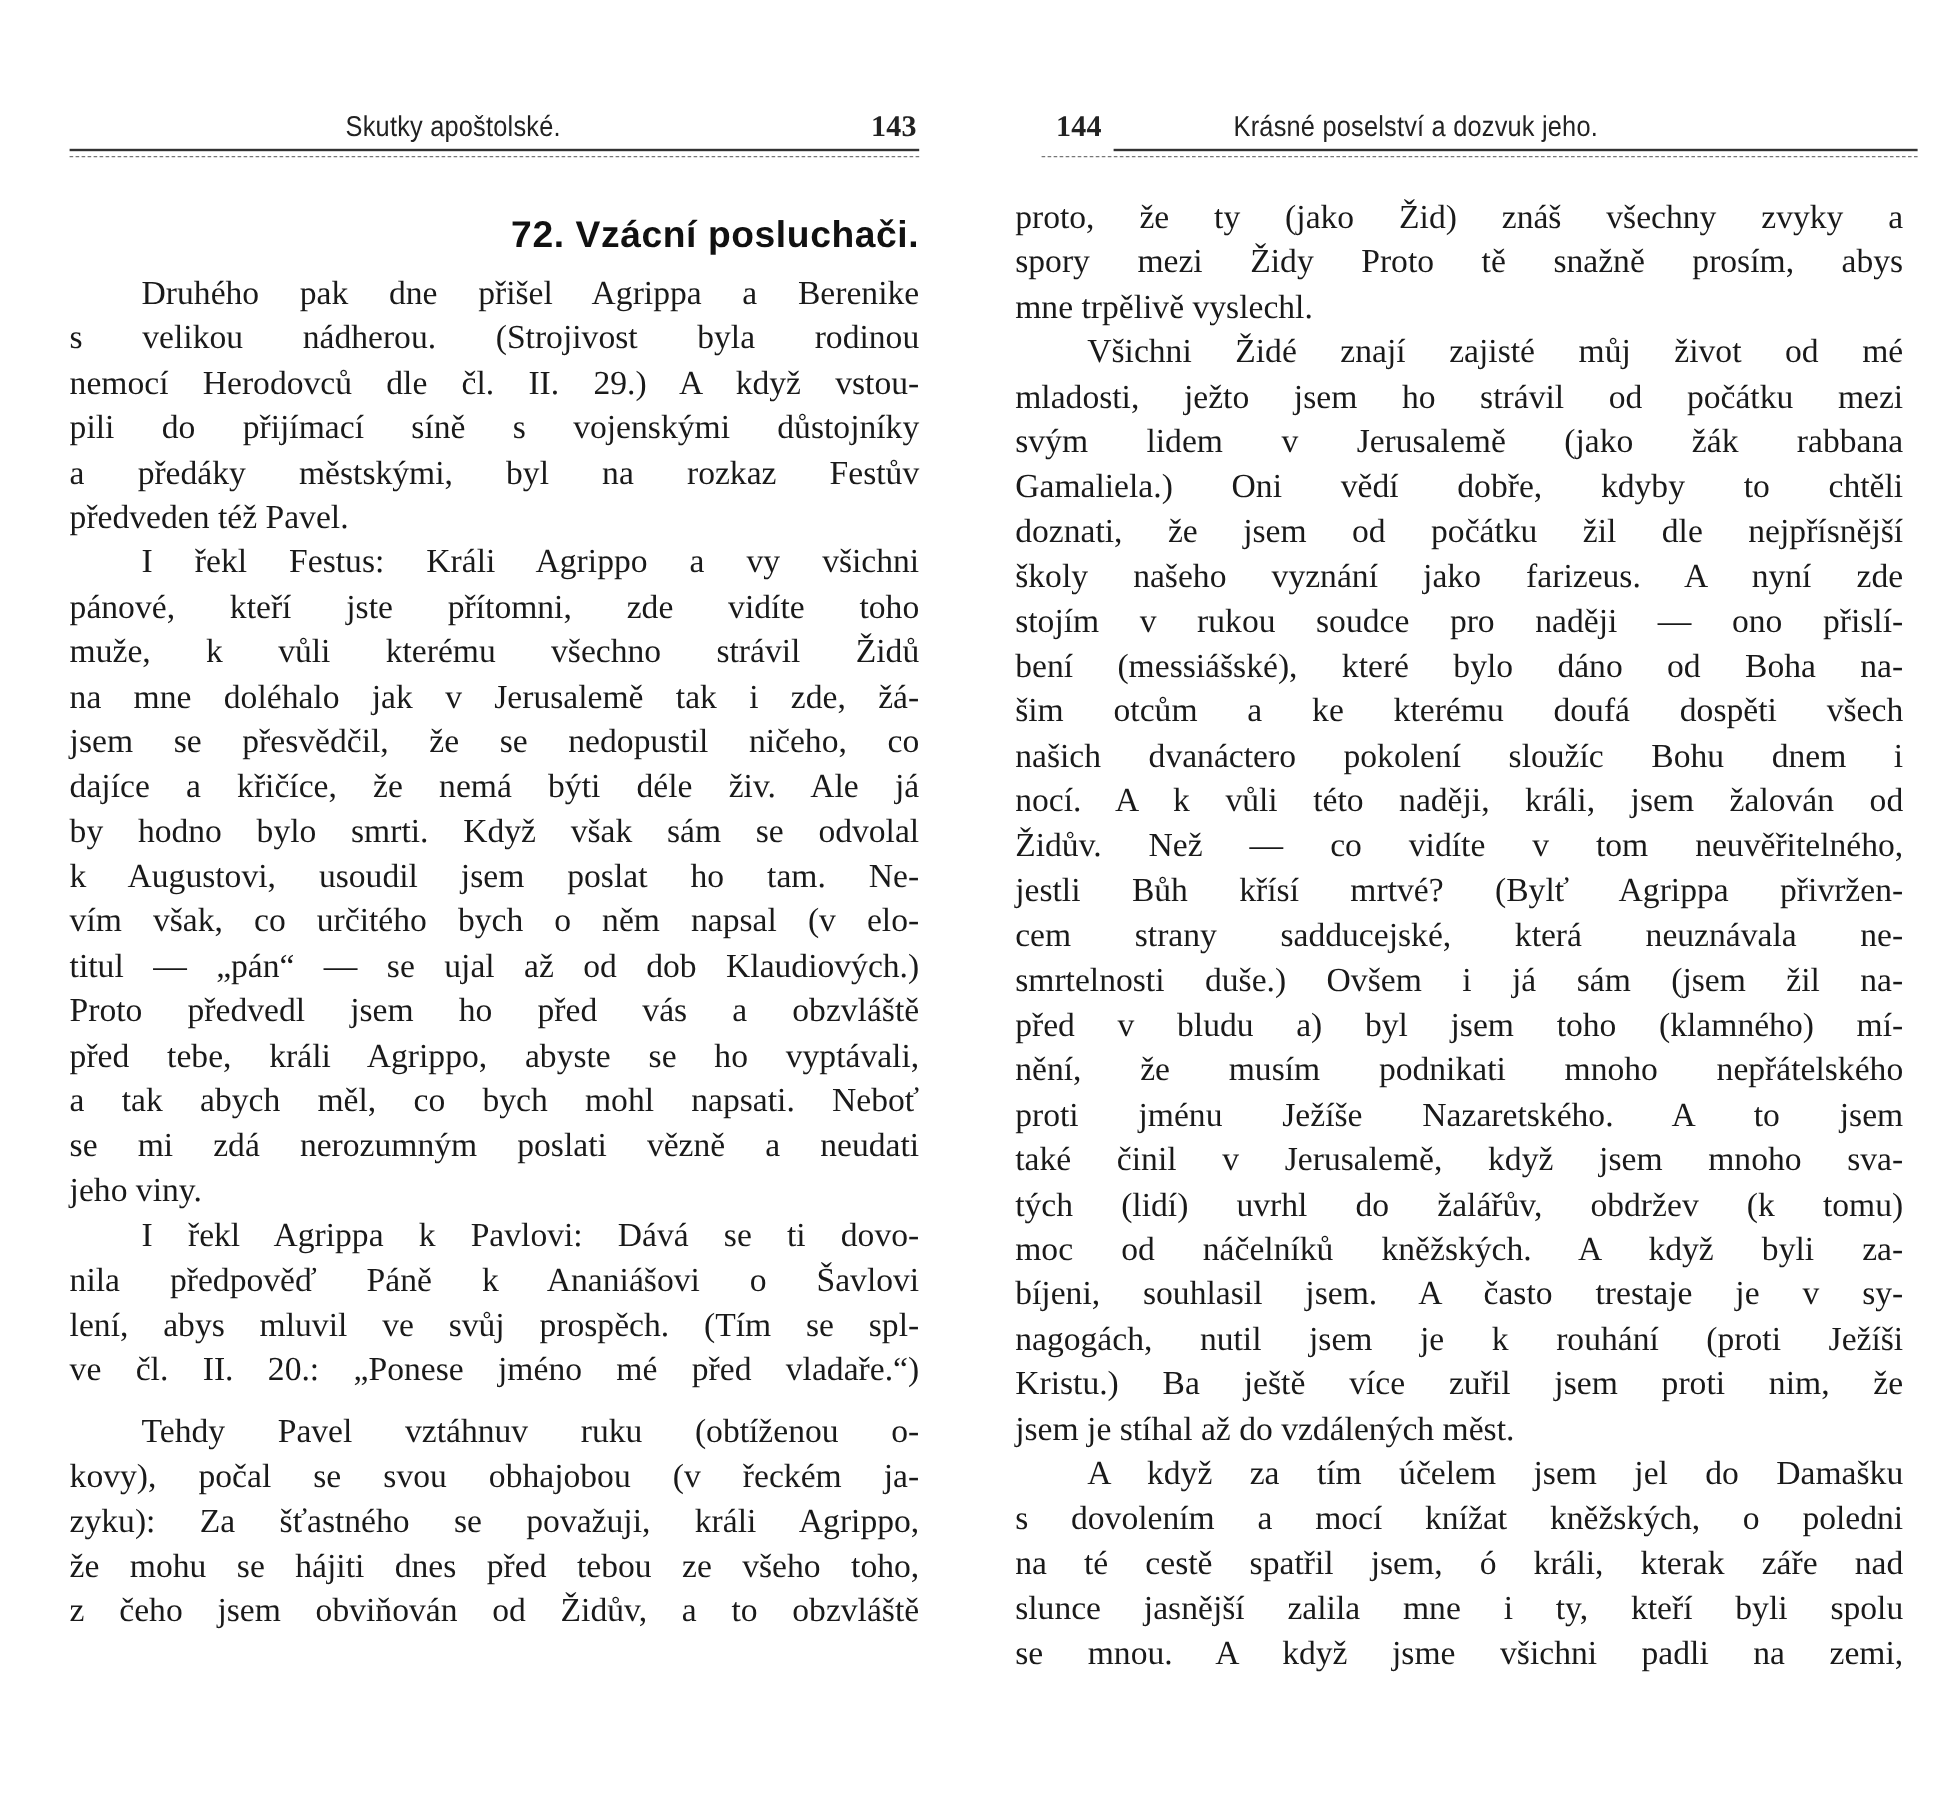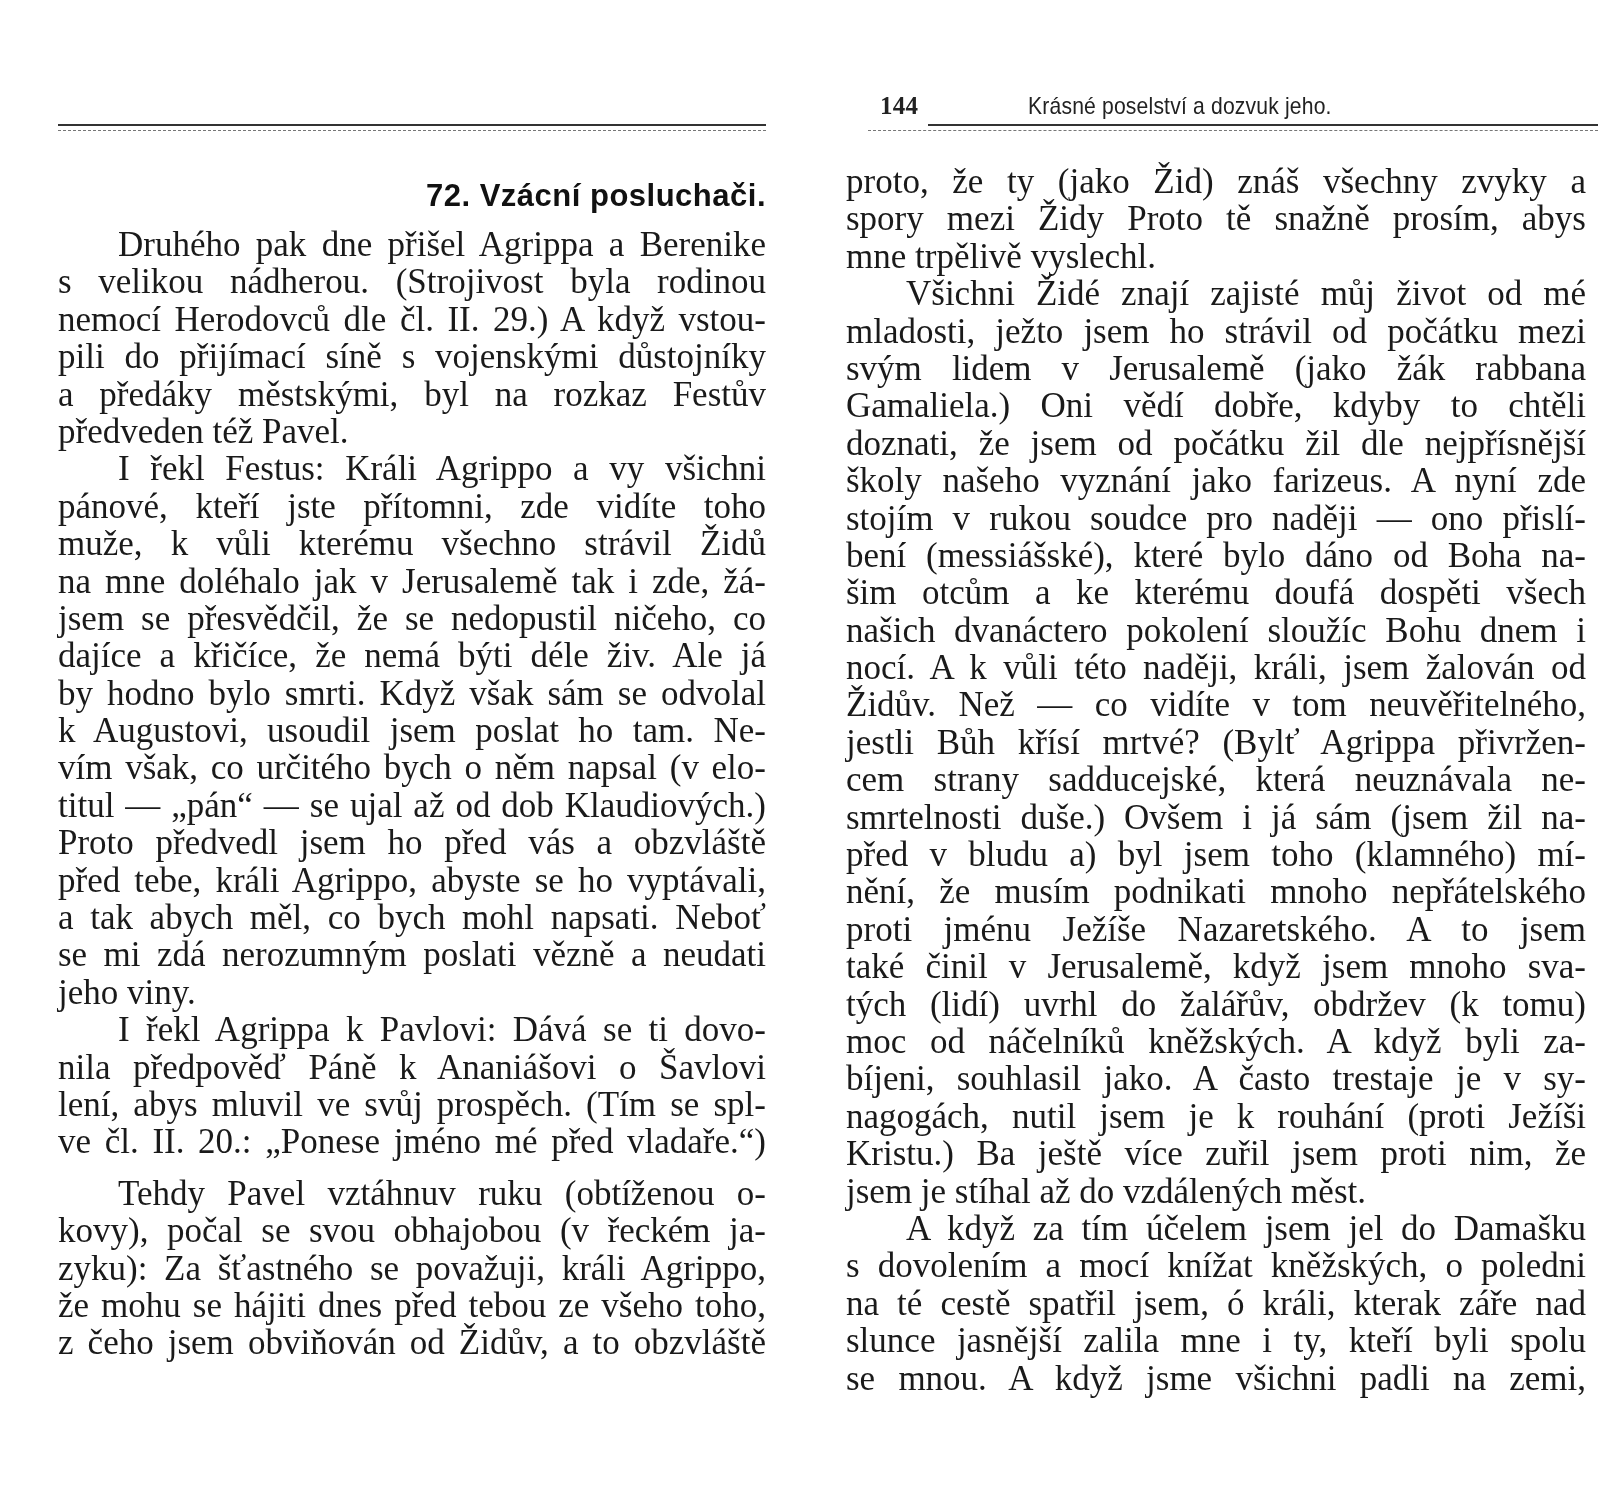--- a/index.html
+++ b/index.html
@@ -74,21 +74,21 @@
       font-weight: bold;
       font-size: 31px;
       letter-spacing: 0.5px;
       color: #111;
     }
 
     .body-text {
       position: absolute;
       left: 0;
       right: 0;
-      font-size: 35px;
+      font-size: 28px;
       line-height: 37.4px;
       text-align: justify;
     }
     .page-left .body-text { top: 226px; }
     .page-right .body-text { top: 163px; left: -32px; right: 2px; }
 
     .line {
       display: block;
       white-space: nowrap;
       text-align-last: justify;
@@ -97,20 +97,24 @@
       overflow: visible;
     }
     .line.last { text-align-last: left; }
     .line.indent { padding-left: 60px; }
     .para-gap { height: 14px; }
   </style>
 </head>
 <body>
 
 <div class="page page-left">
+  <div class="running-head">
+    <span class="title">Skutky apoštolské.</span>
+    <span class="folio">143</span>
+  </div>
   <div class="rule rule-1"></div>
   <div class="rule rule-2"></div>
 
   <div class="chapter-title">72. Vzácní posluchači.</div>
 
   <div class="body-text">
     <div>
       <span class="line indent">Druhého pak dne přišel Agrippa a Berenike</span>
       <span class="line">s velikou nádherou. (Strojivost byla rodinou</span>
       <span class="line">nemocí Herodovců dle čl. II. 29.) A když vstou-</span>
@@ -181,21 +185,21 @@
       <span class="line">Židův. Než — co vidíte v tom neuvěřitelného,</span>
       <span class="line">jestli Bůh křísí mrtvé? (Bylť Agrippa přivržen-</span>
       <span class="line">cem strany sadducejské, která neuznávala ne-</span>
       <span class="line">smrtelnosti duše.) Ovšem i já sám (jsem žil na-</span>
       <span class="line">před v bludu a) byl jsem toho (klamného) mí-</span>
       <span class="line">nění, že musím podnikati mnoho nepřátelského</span>
       <span class="line">proti jménu Ježíše Nazaretského. A to jsem</span>
       <span class="line">také činil v Jerusalemě, když jsem mnoho sva-</span>
       <span class="line">tých (lidí) uvrhl do žalářův, obdržev (k tomu)</span>
       <span class="line">moc od náčelníků kněžských. A když byli za-</span>
-      <span class="line">bíjeni, souhlasil jako. A často trestaje je v sy-</span>
+      <span class="line">bíjeni, souhlasil jsem. A často trestaje je v sy-</span>
       <span class="line">nagogách, nutil jsem je k rouhání (proti Ježíši</span>
       <span class="line">Kristu.) Ba ještě více zuřil jsem proti nim, že</span>
       <span class="line last">jsem je stíhal až do vzdálených měst.</span>
     </div>
     <div>
       <span class="line indent">A když za tím účelem jsem jel do Damašku</span>
       <span class="line">s dovolením a mocí knížat kněžských, o poledni</span>
       <span class="line">na té cestě spatřil jsem, ó králi, kterak záře nad</span>
       <span class="line">slunce jasnější zalila mne i ty, kteří byli spolu</span>
       <span class="line">se mnou. A když jsme všichni padli na zemi,</span>

